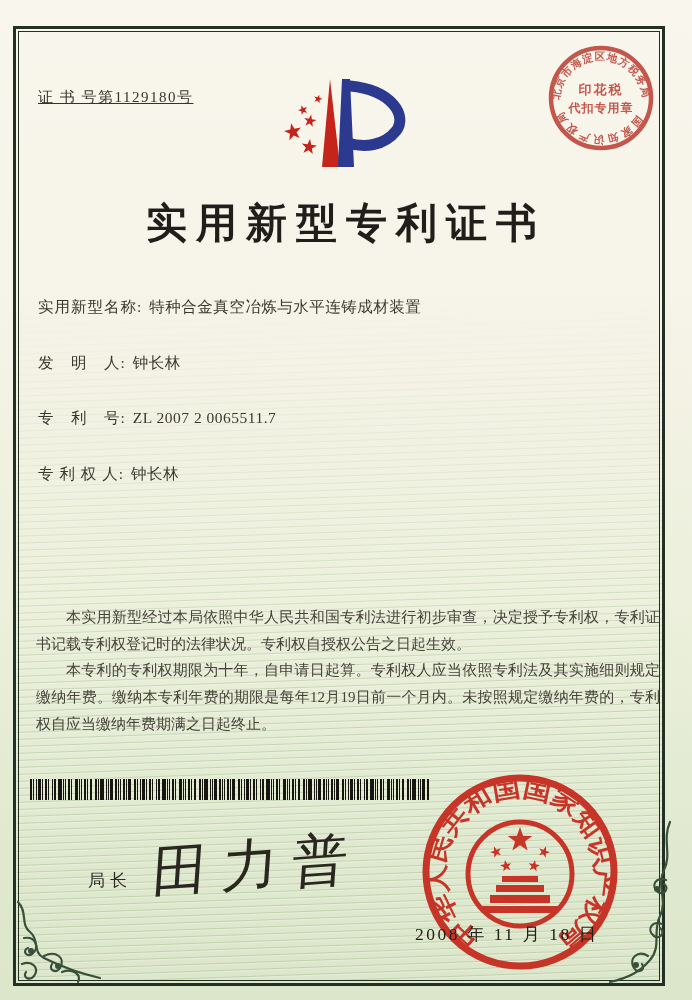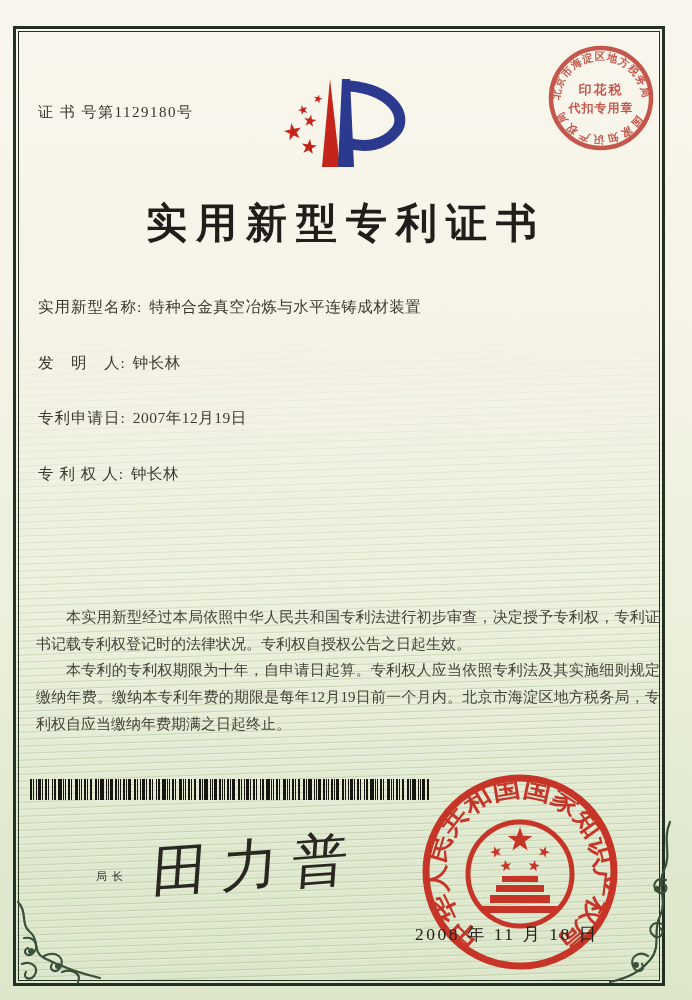--- a/index.html
+++ b/index.html
@@ -17,42 +17,42 @@
     -webkit-mask-image:linear-gradient(to bottom, transparent 0%, transparent 28%, rgba(0,0,0,.45) 48%, #000 70%);
     mask-image:linear-gradient(to bottom, transparent 0%, transparent 28%, rgba(0,0,0,.45) 48%, #000 70%);
   }
   .frame-outer {
     position:absolute; left:13px; top:26px; width:652px; height:960px; z-index:2;
     border:3px solid #233024;
   }
   .frame-inner { position:absolute; inset:2px; border:1px solid #233024; }
   .content { position:absolute; inset:0; z-index:3; }
 
-  .cert-number { position:absolute; left:38px; top:103px; font-size:15px; letter-spacing:1.5px; color:#36332b; }
+  .cert-number { position:absolute; left:38px; top:88px; font-size:15px; letter-spacing:1.5px; color:#36332b;text-decoration:underline; }
 
   .logo { position:absolute; left:280px; top:73px; }
   .tax-stamp { position:absolute; left:543px; top:40px; opacity:.88; }
 
   .title {
     position:absolute; left:0; right:0; top:196px; text-align:center;
     font-size:41px; font-weight:bold; letter-spacing:9px; color:#201e1a;
   }
 
   .fields { position:absolute; left:38px; top:288px; right:36px; }
   .field-row { height:55.5px; padding-top:9px; font-size:15.5px; color:#3b382f; white-space:nowrap; }
   .field-label { letter-spacing:1px; margin-right:7px; }
   .field-value { letter-spacing:.5px;margin-top:27px; }
 
   .paragraphs { position:absolute; left:36px; right:32px; top:604px; font-size:15px; line-height:1.78; color:#46423a; text-align:justify; }
   .paragraphs p { text-indent:2em; }
 
   .barcode { position:absolute; left:30px; top:779px; width:401px; height:21px; display:flex; align-items:stretch; overflow:hidden; }
   .barcode span { display:block; height:100%; background:#17150f; flex:none; }
 
-  .sig-title { position:absolute; left:88px; top:869px; font-size:11px; letter-spacing:5px; color:#2e2b24;margin-left:8px; }
+  .sig-title { position:absolute; left:88px; top:869px; font-size:17px; letter-spacing:5px; color:#2e2b24; }
   .sig-name {
     position:absolute; left:152px; top:828px; font-size:56px; color:#2a2720;
     font-family:"DejaVu Sans",sans-serif; transform:rotate(-4deg) skewX(-8deg);
     letter-spacing:14px; white-space:nowrap;
   }
 
   .seal { position:absolute; left:418px; top:770px; opacity:.93; }
   .seal-date { position:absolute; left:415px; top:922px; font-size:17.5px; letter-spacing:2.5px; color:#23201a; z-index:4; }
 
   .footer { position:absolute; left:0; right:0; top:957px; text-align:center; font-size:13px; letter-spacing:2px; color:#3a372f; }
@@ -105,30 +105,30 @@
     <div class="title">实用新型专利证书</div>
 
     <div class="fields">
       <div class="field-row">
         <span class="field-label">实用新型名称:</span><span class="field-value">特种合金真空冶炼与水平连铸成材装置</span>
       </div>
       <div class="field-row">
         <span class="field-label">发　明　人:</span><span class="field-value">钟长林</span>
       </div>
       <div class="field-row">
-        <span class="field-label">专利申请日:</span><span class="field-value">2007年12月19日</span>
+        <span class="field-label">专　利　号:</span><span class="field-value">ZL 2007 2 0065511.7</span>
       </div>
       <div class="field-row">
         <span class="field-label">专 利 权 人:</span><span class="field-value">钟长林</span>
       </div>
     </div>
 
     <div class="paragraphs">
       <p>本实用新型经过本局依照中华人民共和国专利法进行初步审查，决定授予专利权，专利证书记载专利权登记时的法律状况。专利权自授权公告之日起生效。</p>
-      <p>本专利的专利权期限为十年，自申请日起算。专利权人应当依照专利法及其实施细则规定缴纳年费。缴纳本专利年费的期限是每年12月19日前一个月内。北京市海淀区地方税务局，专利权自应当缴纳年费期满之日起终止。</p>
+      <p>本专利的专利权期限为十年，自申请日起算。专利权人应当依照专利法及其实施细则规定缴纳年费。缴纳本专利年费的期限是每年12月19日前一个月内。未按照规定缴纳年费的，专利权自应当缴纳年费期满之日起终止。</p>
     </div>
 
     <div class="barcode">
         <span style="width:2px;margin-right:1px"></span>
         <span style="width:1px;margin-right:2px"></span>
         <span style="width:1px;margin-right:1px"></span>
         <span style="width:3px;margin-right:1px"></span>
         <span style="width:1px;margin-right:2px"></span>
         <span style="width:2px;margin-right:1px"></span>
         <span style="width:1px;margin-right:3px"></span>

